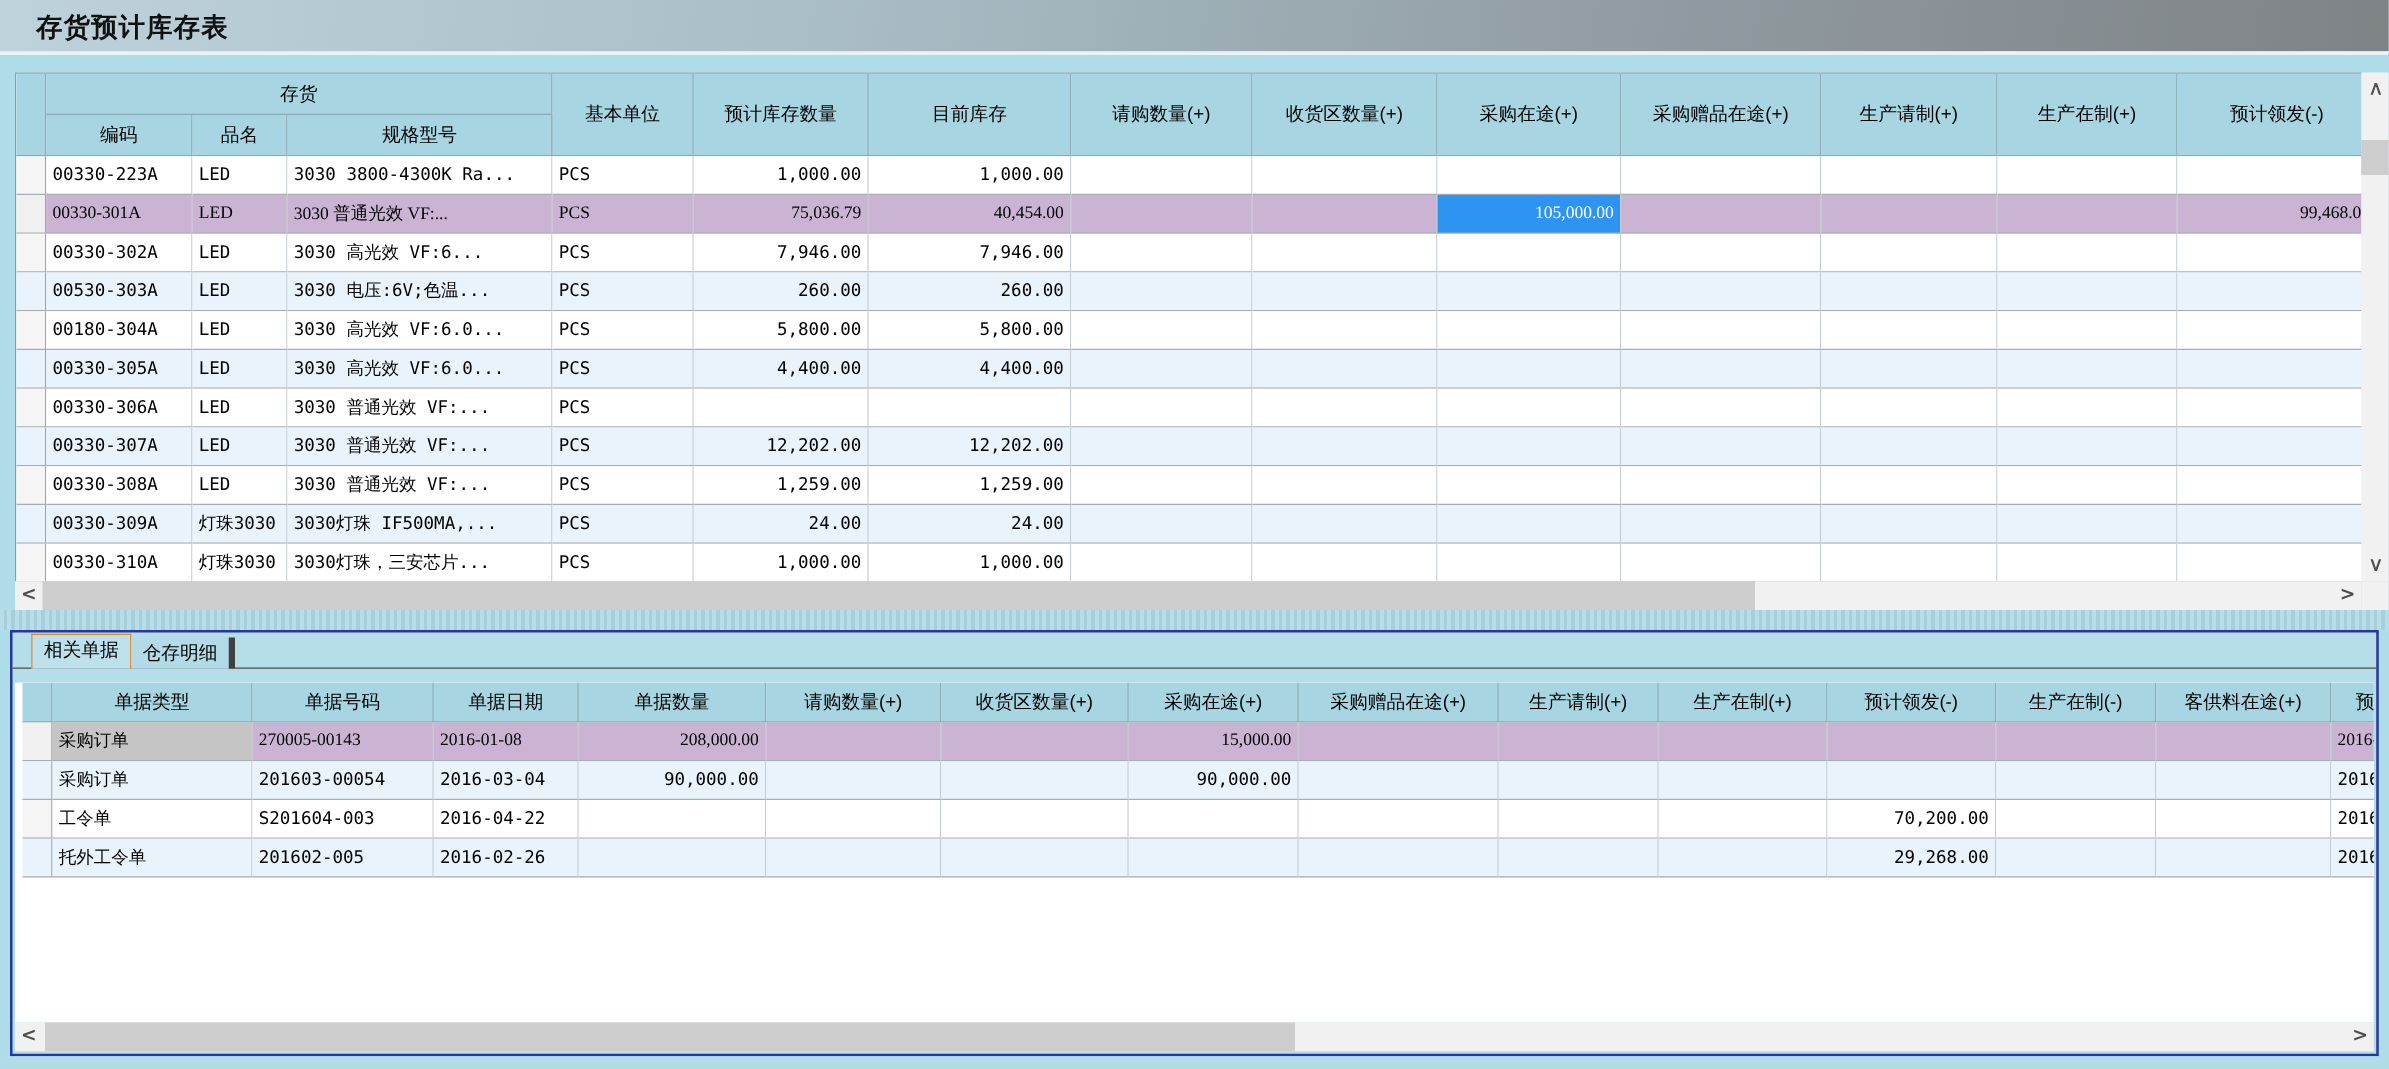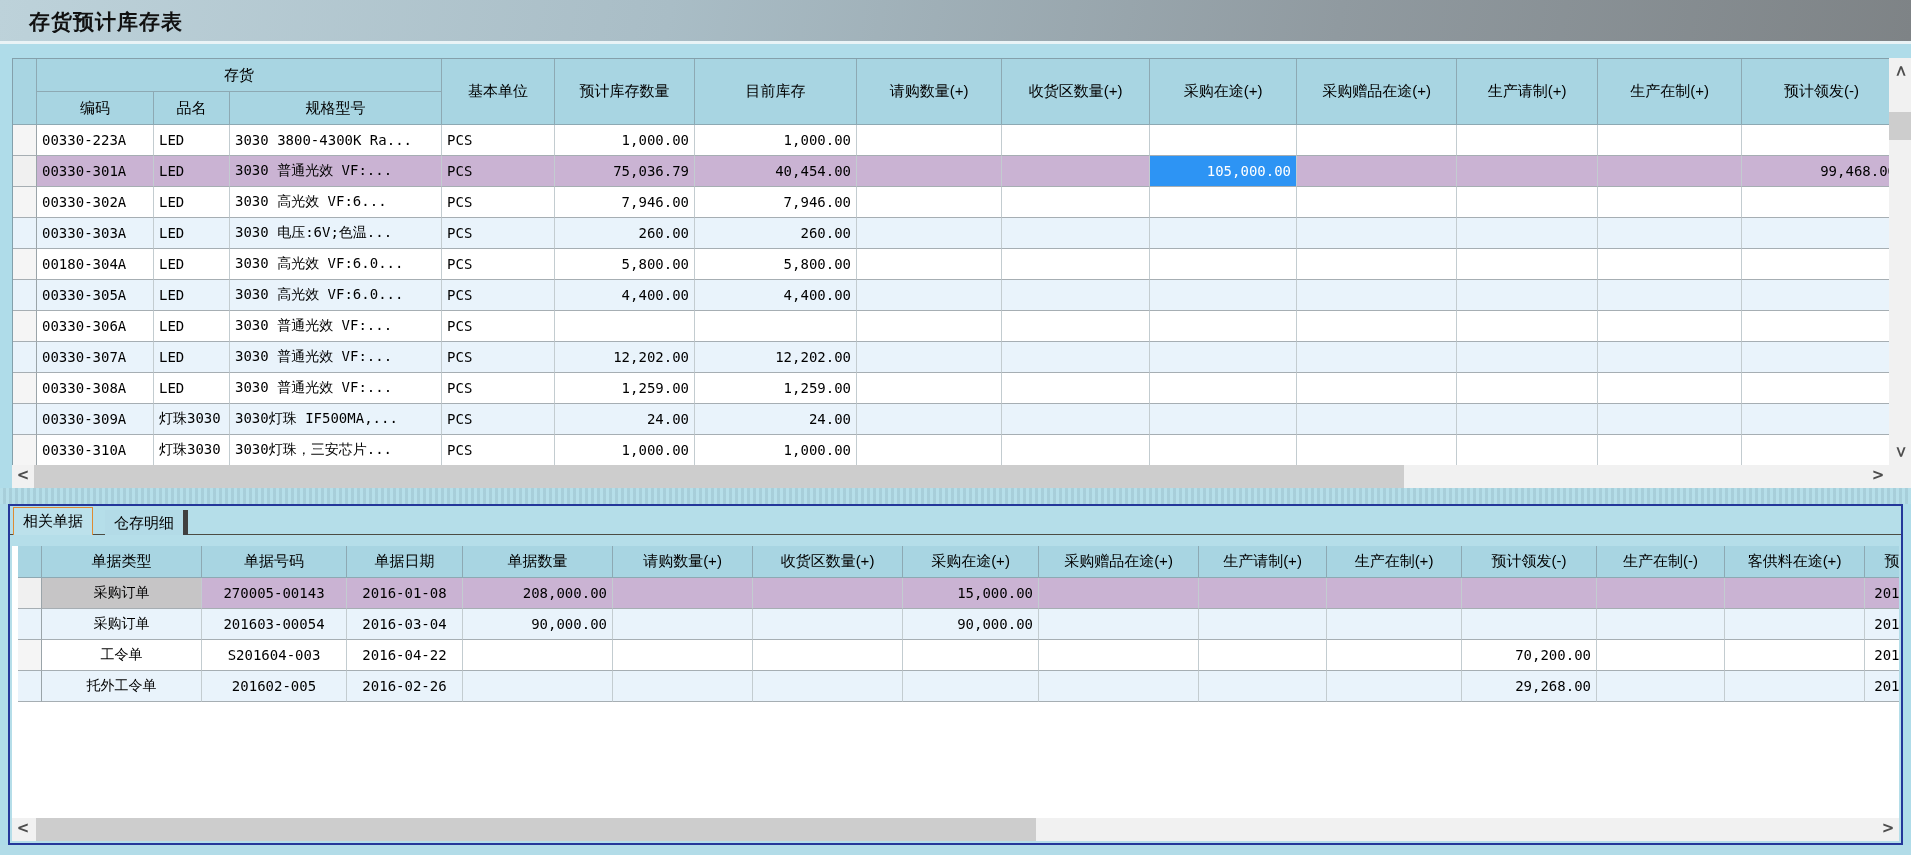--- a/index.html
+++ b/index.html
@@ -26,21 +26,21 @@
     background:#a8d5e2;border-right:1px solid #8da9b3;border-bottom:1px solid #8da9b3;
     font-weight:normal;font-size:15px;color:#000;text-align:center;padding:0 2px;
   }
   td{
     background:#fff;border-right:1px solid #c3ccd0;border-bottom:1px solid #a6aeb3;
     font-family:"DejaVu Sans Mono","Liberation Sans",sans-serif;
     font-size:14px;color:#000;padding:0 5px;
   }
   td.selector{background:#f5f5f5;border-right:1px solid #9aa4a9;}
   tbody tr:nth-child(even) td{background:#e9f3fb;}
-  tbody tr.selected td{background:#cab3d3;}
+  tbody tr.selected td{background:#cab3d3;font-family:Liberation Serif, serif;}
   tbody tr.selected td.selector{background:#f0f0f0;}
   td.sel-cell{background:#2d94f4 !important;color:#fff;}
   td.focus-cell{background:#c6c5c6 !important;}
   
   .top-grid-wrap{
     position:absolute;left:12px;top:58px;width:1877px;height:407px;
     overflow:hidden;background:#fff;border-top:1px solid #84a0ab;border-left:1px solid #84a0ab;
   }
   #toptable{width:1889px;}
   #toptable thead th{height:33px;}
@@ -75,38 +75,38 @@
   .splitter{
     position:absolute;left:0;top:488px;width:1911px;height:16px;
     background:repeating-linear-gradient(90deg,#b7dfe9 0 3px,#a6ccd7 3px 6px);
     opacity:.85;
   }
   
   .bottom-panel{
     position:absolute;left:8px;top:504px;width:1895px;height:341px;
     border:2px solid #24379a;background:#b5dee9;box-sizing:border-box;
   }
-  .tabs{position:absolute;left:3px;top:1px;height:28px;display:flex;align-items:flex-end;z-index:2;gap:12px;}
+  .tabs{position:absolute;left:15px;top:1px;height:28px;display:flex;align-items:flex-end;z-index:2;}
   .tab{
     font-size:15px;color:#000;padding:0 9px;cursor:default;
     height:25px;line-height:25px;background:#b3dbe7;
     border-right:5px solid #404040;
   }
   .tab.active{
     height:27px;line-height:26px;background:#bce1eb;
     border:1px solid #dd8b33;border-bottom:none;
   }
   .tabline{position:absolute;left:0;top:28px;width:100%;height:1px;background:#4c4c44;z-index:1;}
   .bot-content{
     position:absolute;left:2px;top:40px;width:1887px;height:272px;
     background:#fff;overflow:hidden;
   }
   #bottable{width:1917px;position:relative;left:6px;top:0;}
   #bottable thead th{height:32px;}
-  #bottable tbody td{height:31px;text-align:center;}
+  #bottable tbody td{height:31px;}
   #bottable col.sel{width:24px;}
   #bottable col.w0{width:160px;} #bottable col.w1{width:145px;} #bottable col.w2{width:116px;}
   #bottable col.w3{width:150px;} #bottable col.w4{width:140px;} #bottable col.w5{width:150px;}
   #bottable col.w6{width:136px;} #bottable col.w7{width:160px;} #bottable col.w8{width:128px;}
   #bottable col.w9{width:135px;} #bottable col.w10{width:135px;} #bottable col.w11{width:128px;}
   #bottable col.w12{width:140px;} #bottable col.w13{width:70px;}
   #bottable td.c3,#bottable td.c4,#bottable td.c5,#bottable td.c6,#bottable td.c7,
   #bottable td.c8,#bottable td.c9,#bottable td.c10,#bottable td.c11,#bottable td.c12{text-align:right;}
   .hsb-bot{left:2px;top:312px;width:1887px;height:23px;}
   .hsb-bot .thumb{left:24px;top:0;width:1000px;height:23px;}
@@ -205,21 +205,21 @@
           <td class="c6"></td>
           <td class="c7"></td>
           <td class="c8"></td>
           <td class="c9"></td>
           <td class="c10"></td>
           <td class="c11"></td>
           <td class="c12"></td>
         </tr>
         <tr>
           <td class="selector"></td>
-          <td class="c0">00330-303A</td>
+          <td class="c0">00530-303A</td>
           <td class="c1">LED</td>
           <td class="c2">3030 电压:6V;色温...</td>
           <td class="c3">PCS</td>
           <td class="c4">260.00</td>
           <td class="c5">260.00</td>
           <td class="c6"></td>
           <td class="c7"></td>
           <td class="c8"></td>
           <td class="c9"></td>
           <td class="c10"></td>

